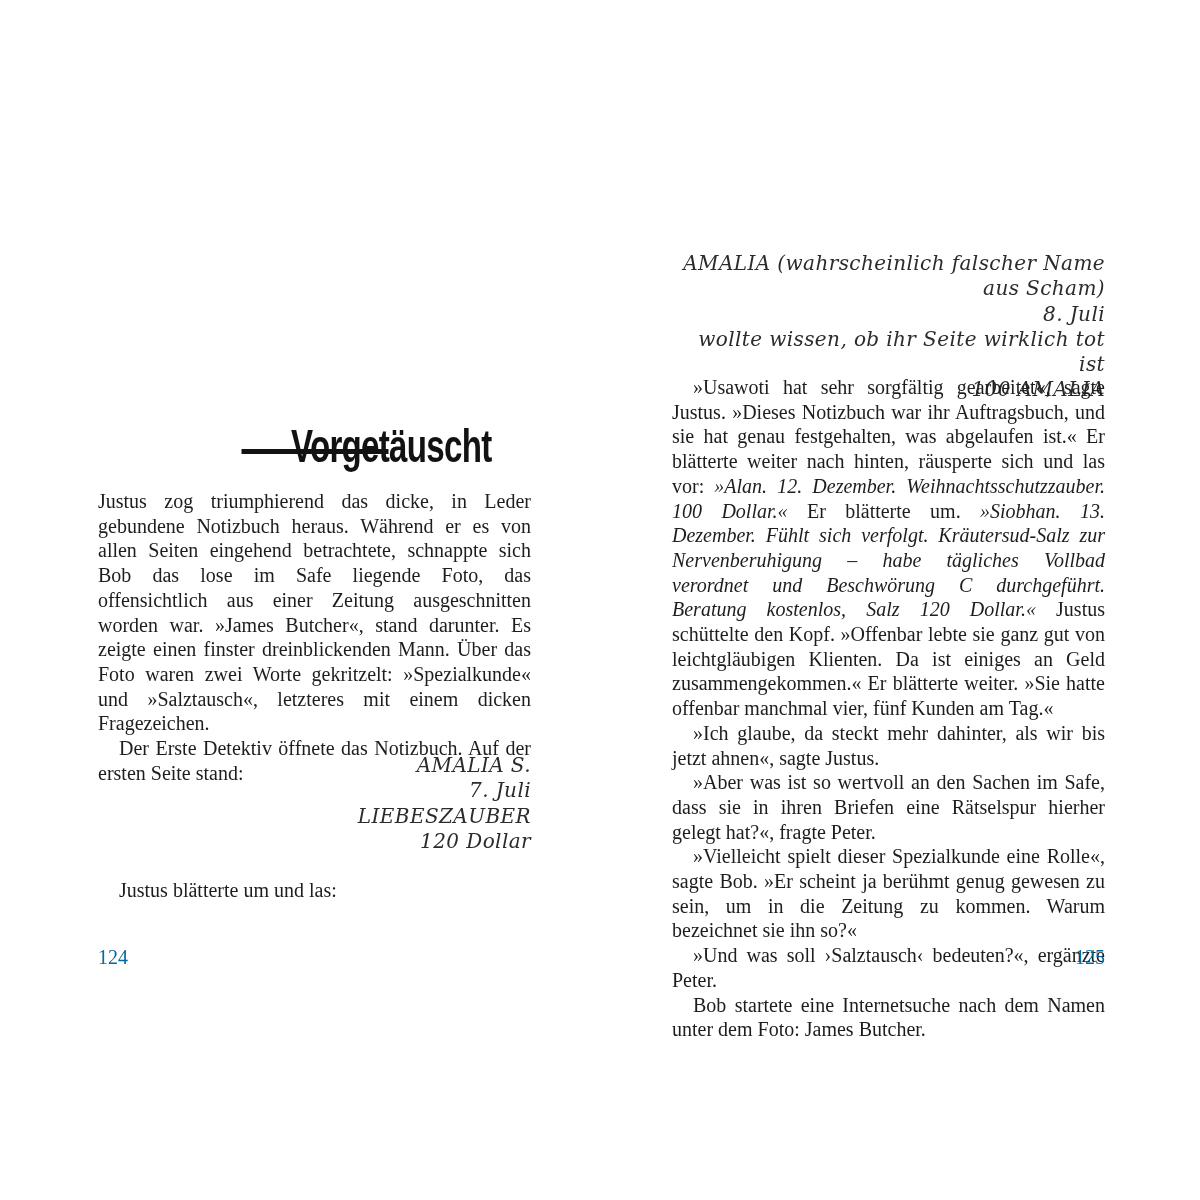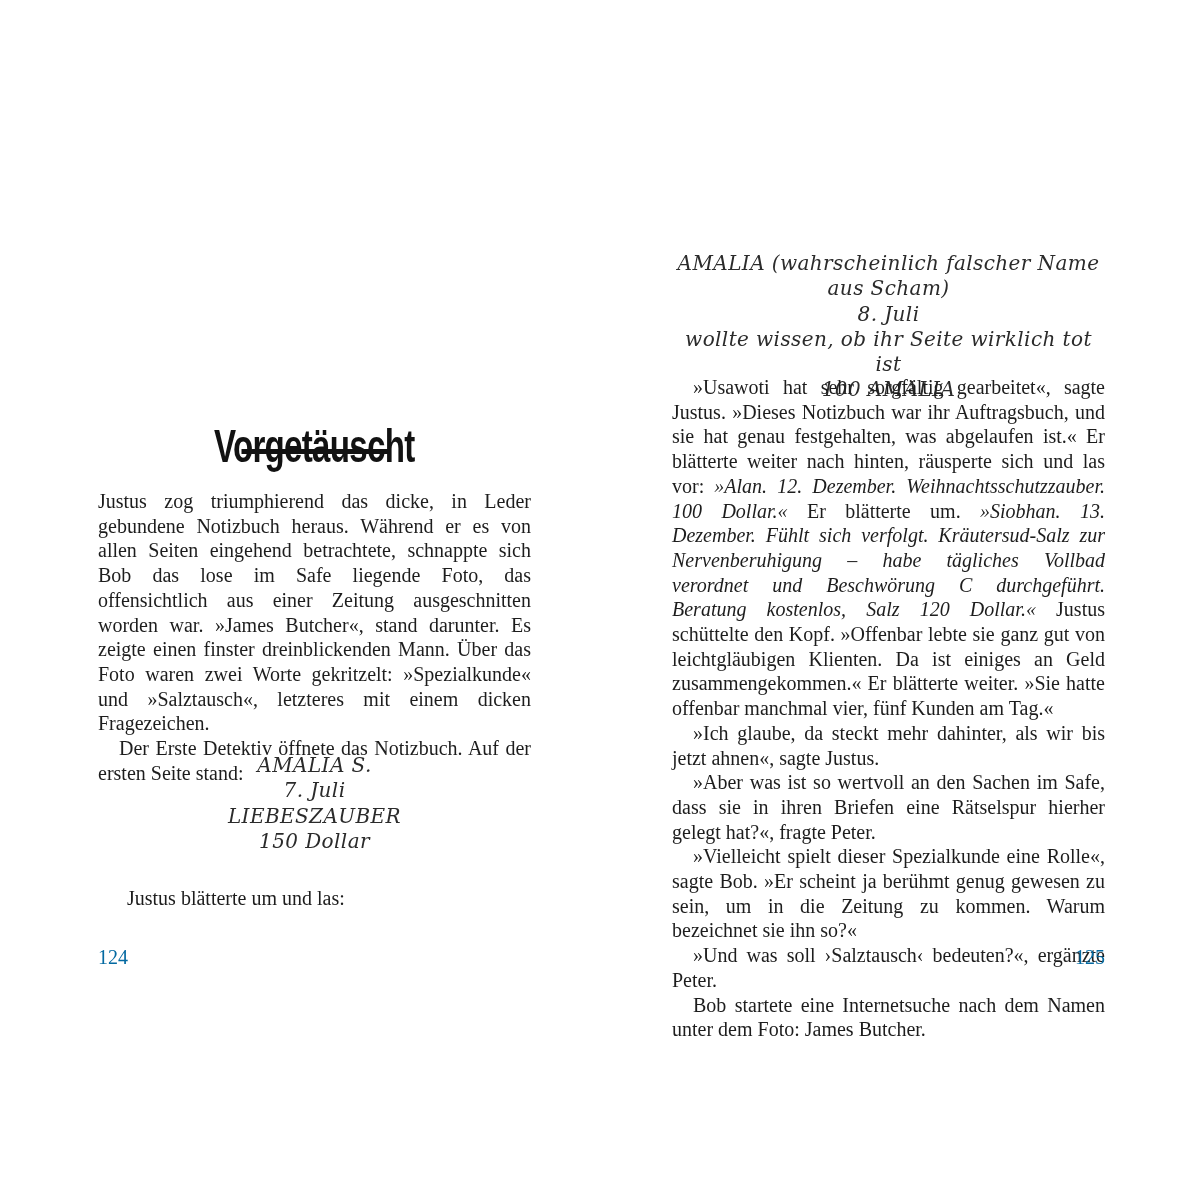--- a/index.html
+++ b/index.html
@@ -22,21 +22,21 @@
     height: 1200px;
   }
   .page-left  { left: 98px; }
   .page-right { left: 672px; }
 
   .chapter-title {
     position: absolute;
     top: 392px;
     left: 0;
     width: 100%;
-    text-align: center;
+    text-align: right;
     font-family: "Liberation Sans", "DejaVu Sans", sans-serif;
     font-weight: bold;
     font-size: 46px;
     line-height: 1;
     color: #121212;
     white-space: nowrap;
   }
   .chapter-title .condense {
     display: inline-block;
     transform: scaleX(0.72);
@@ -65,40 +65,40 @@
   .right-body { top: 375px; }
 
   .body-block p { margin: 0; padding: 0; }
   p.indent { text-indent: 21px; }
   .it { font-style: italic; }
 
   .note {
     position: absolute;
     left: 0;
     width: 433px;
-    text-align: center;
+    text-align: right;
     font-family: "DejaVu Serif", serif;
     font-style: italic;
     font-size: 20px;
     line-height: 25.3px;
     color: #2b2b2b;
     letter-spacing: 0.4px;
   }
   .note-left  { top: 753px; }
   .note-right { top: 251px; }
 
   .after-note {
     position: absolute;
     top: 878px;
     left: 0;
     width: 433px;
     font-size: 20px;
     line-height: 24.7px;
     text-indent: 21px;
-    margin: 8px;
+    margin: 0;
   }
 
   .page-number {
     position: absolute;
     top: 947px;
     font-size: 20px;
     line-height: 1;
     color: #0369a1;
   }
   .pn-left  { left: 0; }
@@ -115,21 +115,21 @@
 
   <div class="body-block left-body">
     <p><span>Justus zog triumphierend das dicke, in Leder gebundene Notizbuch heraus. Während er es von allen Seiten eingehend betrachtete, schnappte sich Bob das lose im Safe liegende Foto, das offensichtlich aus einer Zeitung ausgeschnitten worden war. »James Butcher«, stand darunter. Es zeigte einen finster dreinblickenden Mann. Über das Foto waren zwei Worte gekritzelt: »Spezialkunde« und »Salztausch«, letzteres mit einem dicken Fragezeichen.</span></p>
     <p class="indent"><span>Der Erste Detektiv öffnete das Notizbuch. Auf der ersten Seite stand:</span></p>
   </div>
 
   <div class="note note-left">
     <div>AMALIA S.</div>
     <div>7. Juli</div>
     <div>LIEBESZAUBER</div>
-    <div>150 Dollar</div>
+    <div>120 Dollar</div>
   </div>
 
   <p class="after-note">Justus blätterte um und las:</p>
 
   <div class="page-number pn-left">124</div>
 </section>
 
 <section class="page page-right">
 
   <div class="note note-right">

